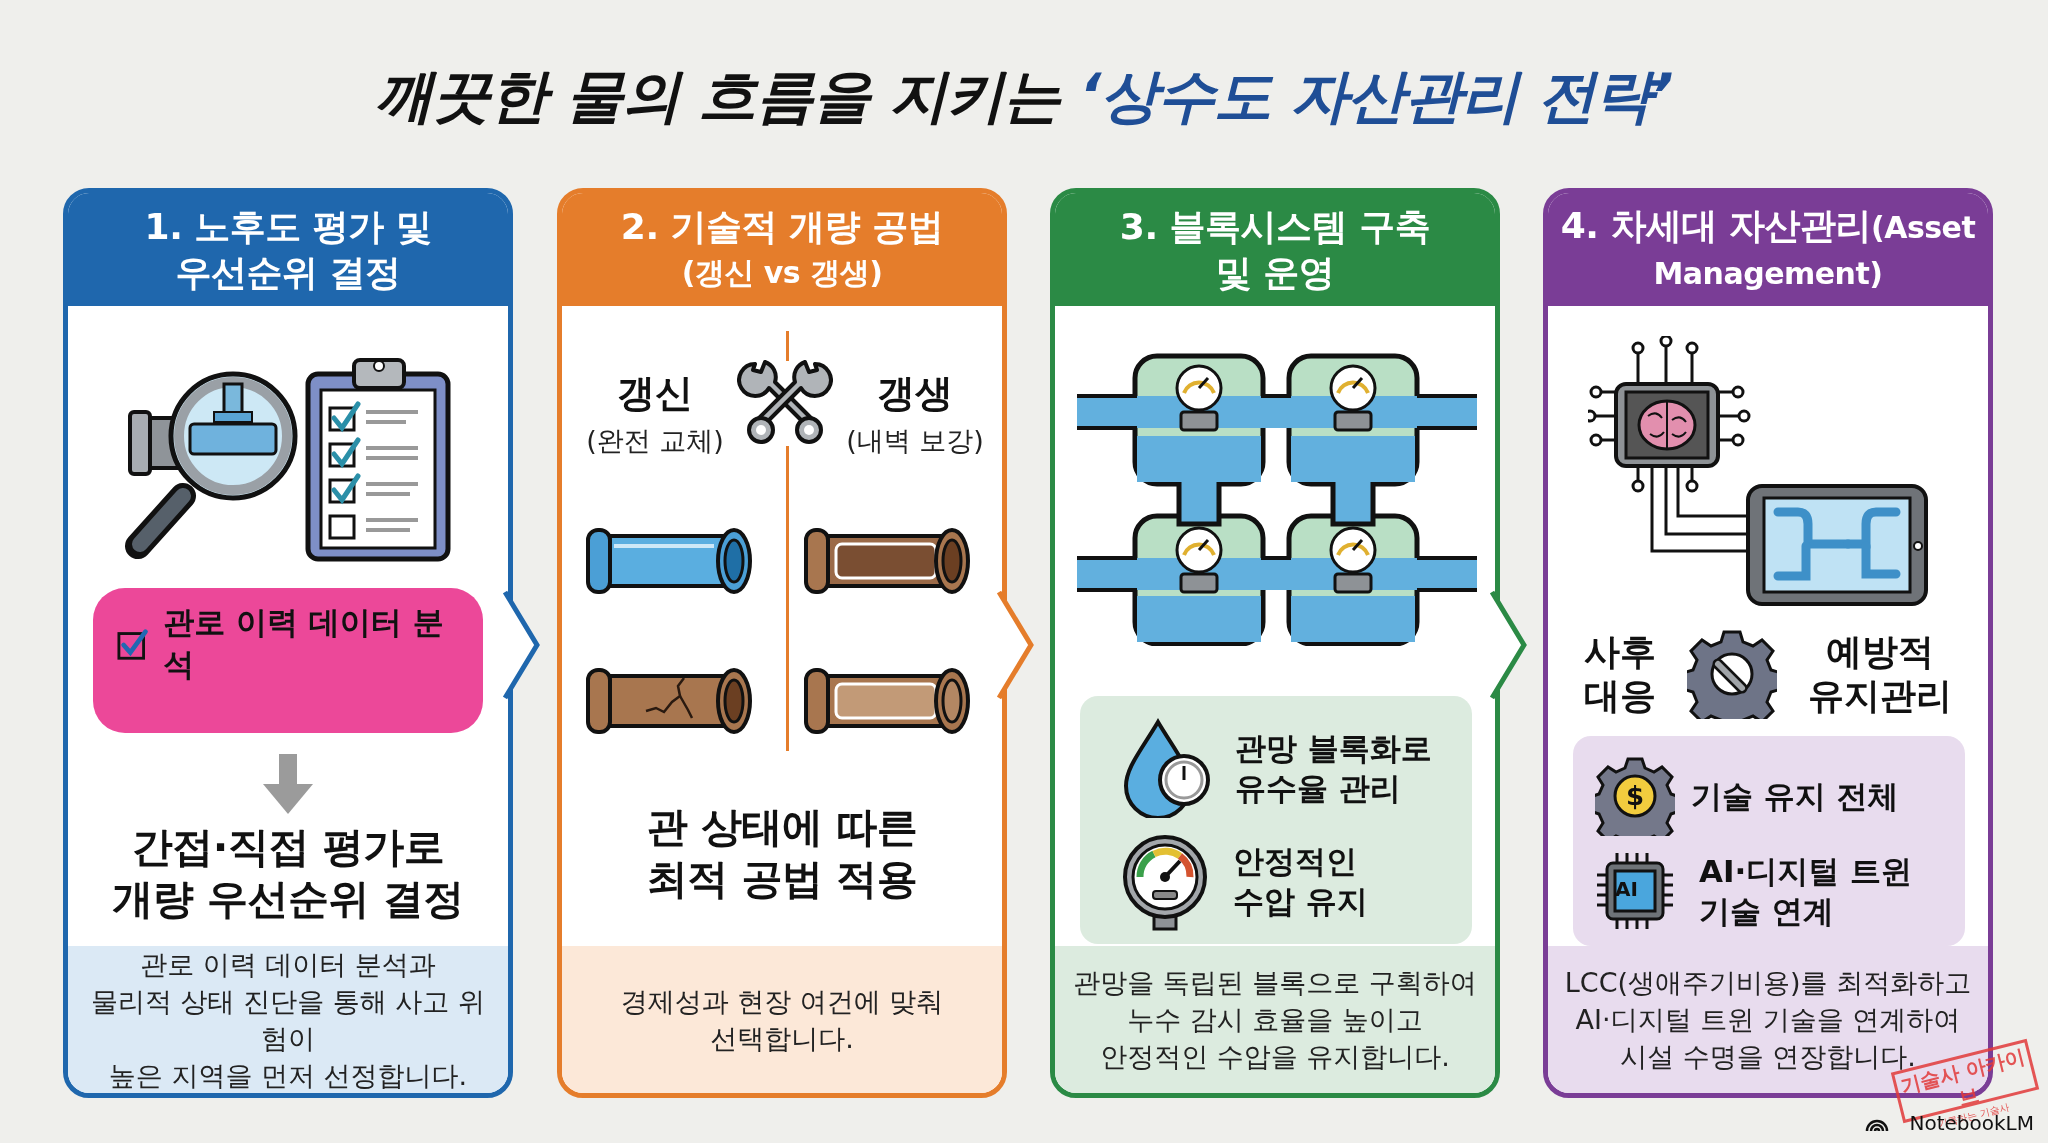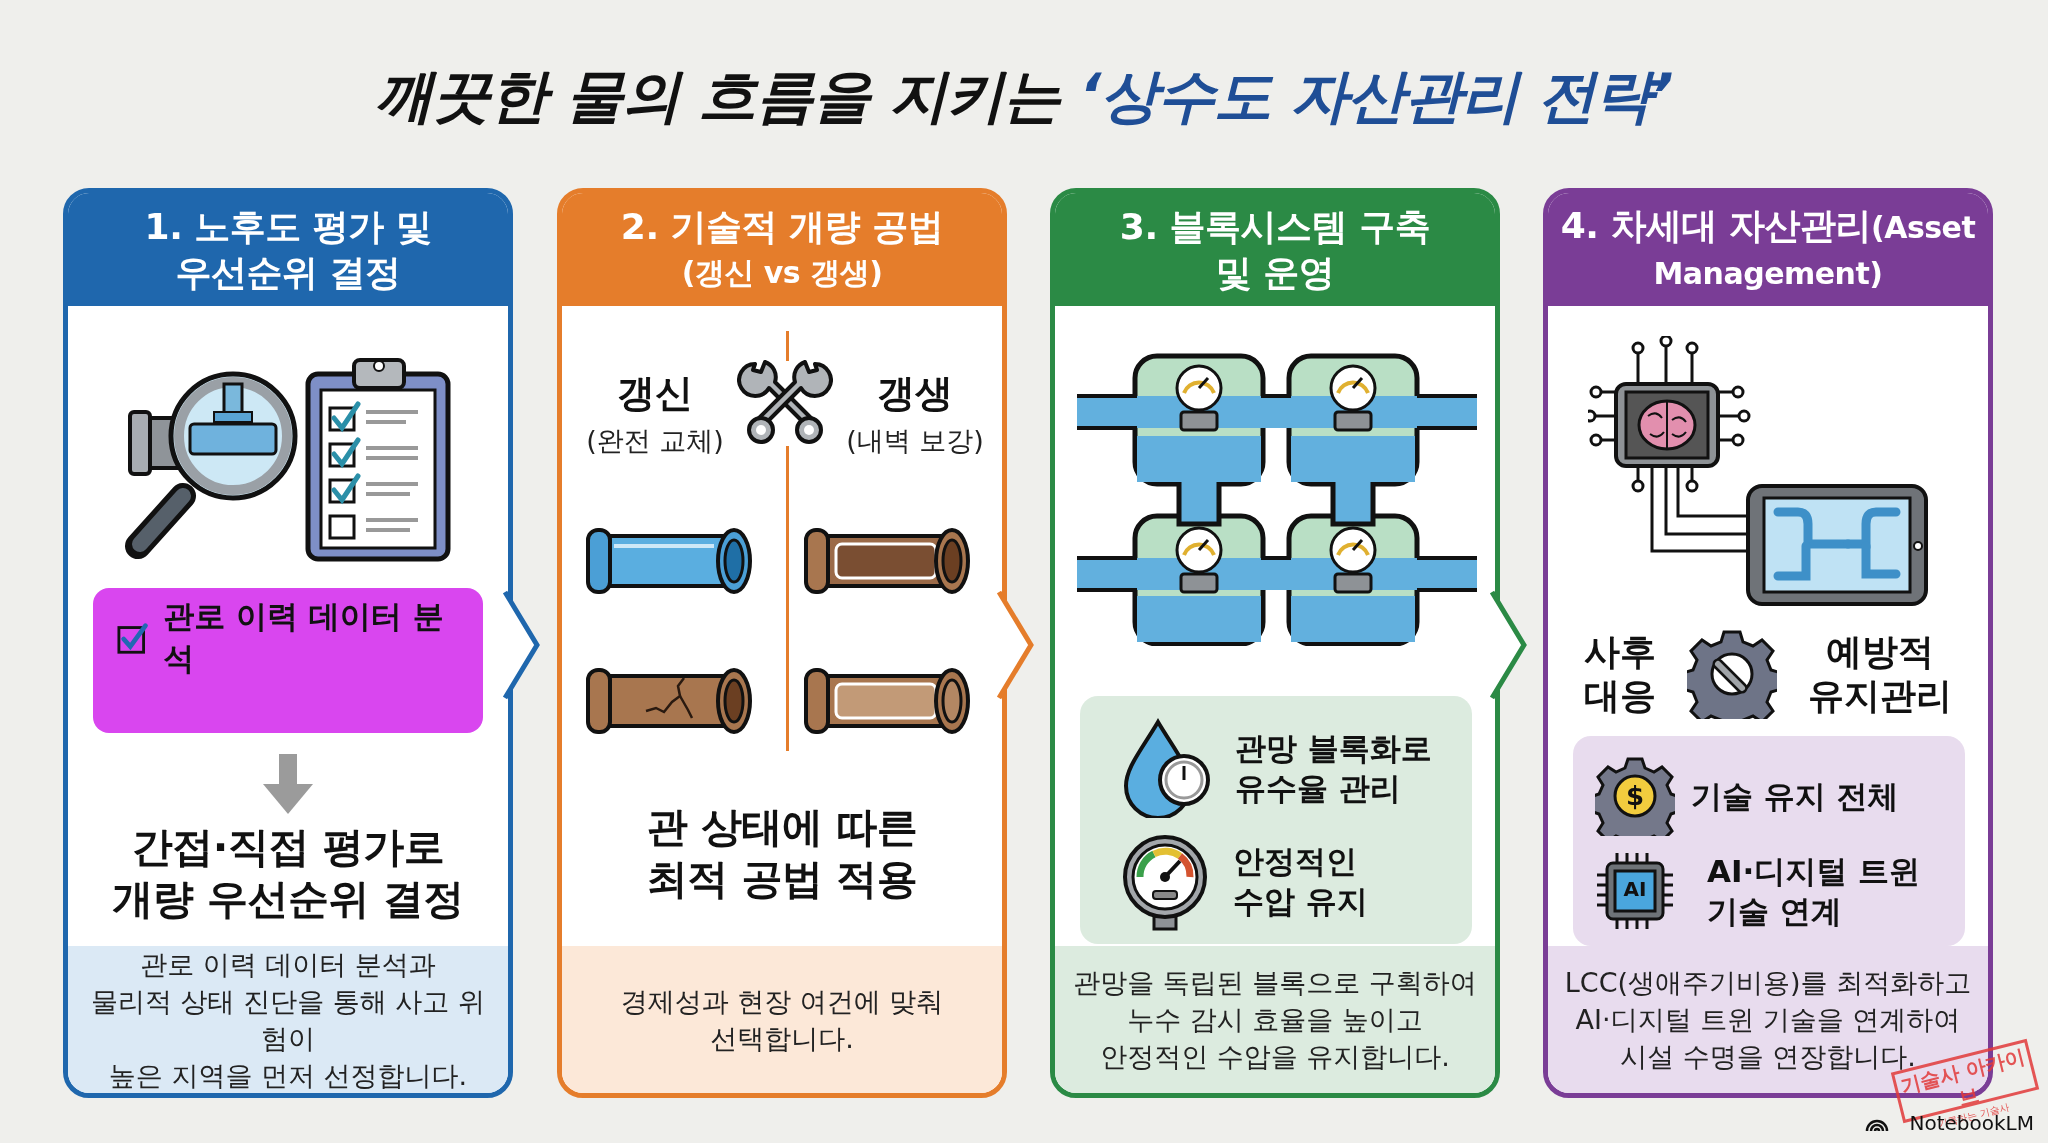--- a/index.html
+++ b/index.html
@@ -48,21 +48,21 @@
   .c4 { left: 1543px; border-color: #7a3d96; }
   .c4 .card-header { background: #7a3d96; }
   .c4 .card-footer { background: #e8dcee; }
 
   .notch { position: absolute; top: 590px; width: 40px; height: 110px; }
 
   
   .c1-illu { position: absolute; left: 50px; top: 40px; width: 340px; height: 220px; }
   .check-box {
     position: absolute; left: 25px; top: 282px; width: 390px; height: 145px;
-    background: #d946ef; border-radius: 16px; padding: 22px 24px;
+    background: #ec4899; border-radius: 32px; padding: 28px 24px;
   }
   .check-row { display: flex; align-items: center; height: 55px; font-size: 31px; font-weight: bold; }
   .check-row svg { margin-right: 14px; }
   .down-arrow { position: absolute; left: 195px; top: 448px; }
   .c1-main {
     position: absolute; left: 0; right: 0; top: 515px; text-align: center;
     font-size: 41px; line-height: 52px; font-weight: bold; letter-spacing: -0.5px;
   }
 
   
@@ -486,22 +486,22 @@
               <line x1="2" y1="44" x2="14" y2="44"></line>
               <line x1="2" y1="54" x2="14" y2="54"></line>
             <line x1="66" y1="24" x2="78" y2="24"></line>
               <line x1="66" y1="34" x2="78" y2="34"></line>
               <line x1="66" y1="44" x2="78" y2="44"></line>
               <line x1="66" y1="54" x2="78" y2="54"></line>
           </g>
           <rect x="12" y="12" width="56" height="56" rx="6" fill="#6e7378" stroke="#111" stroke-width="3"></rect>
           <rect x="20" y="20" width="40" height="40" fill="#4aa6dd" stroke="#111" stroke-width="3"></rect>
         </svg>
-        <div style="position:absolute;left:20px;top:26px;width:40px;text-align:center;font-size:20px;font-weight:bold;color:#111;">AI</div>
-        <div class="feat-text" style="margin-left:32px;">
+        <div style="position:absolute;left:20px;top:26px;width:20px;text-align:center;font-size:20px;font-weight:bold;color:#111;">AI</div>
+        <div class="feat-text" style="margin-left:24px;">
           <div>AI·디지털 트윈</div>
           <div>기술 연계</div>
         </div>
       </div>
     </div>
   </div>
   <div class="card-footer">
     <div>
       <div>LCC(생애주기비용)를 최적화하고</div>
       <div>AI·디지털 트윈 기술을 연계하여</div>

